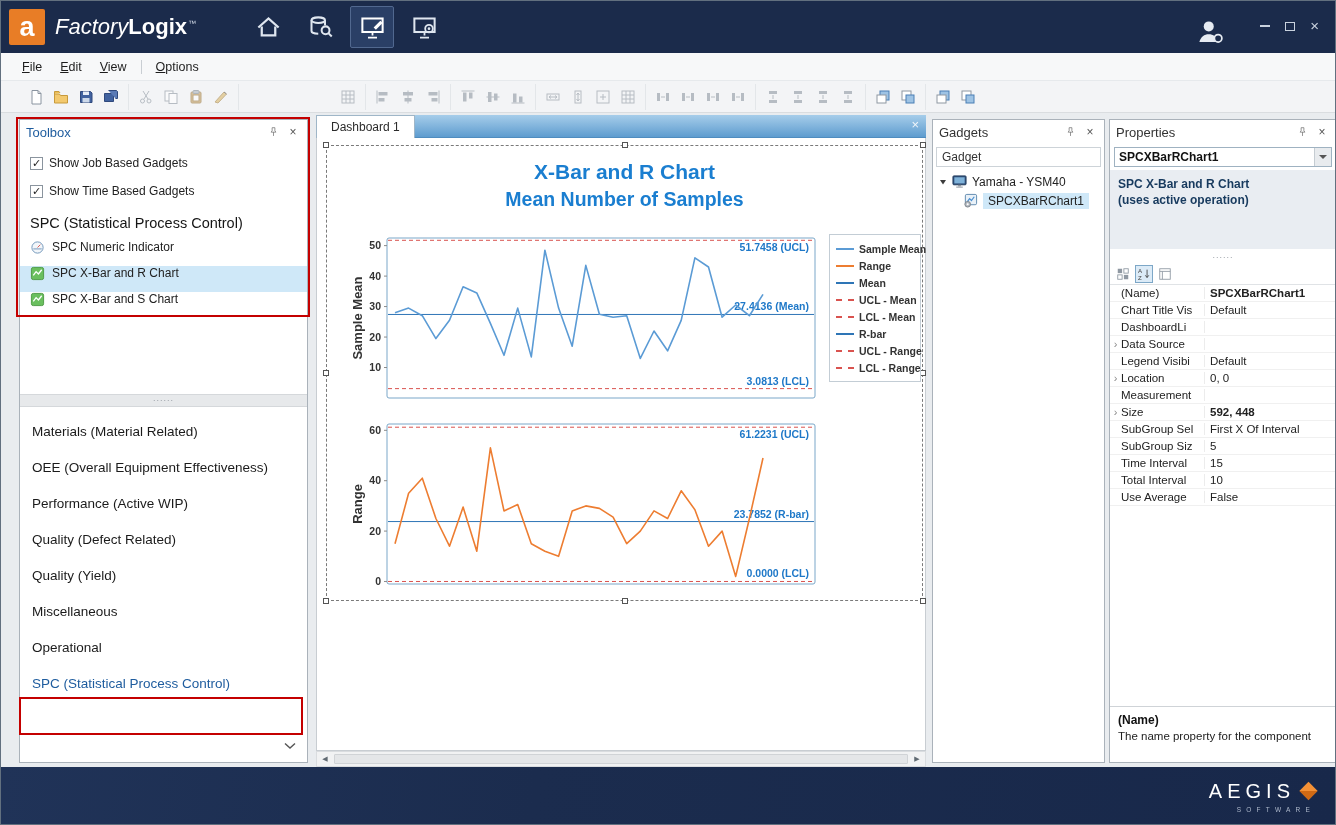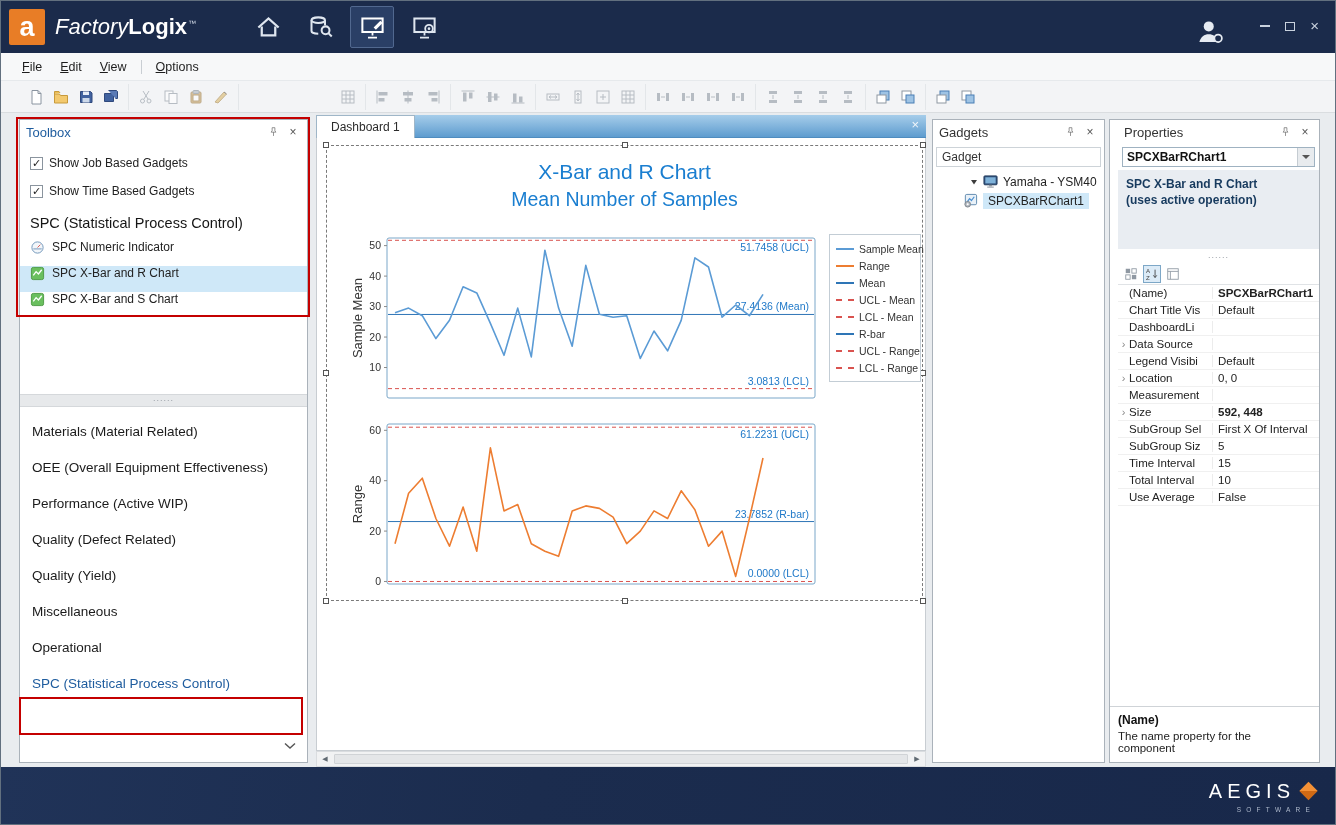--- a/index.html
+++ b/index.html
@@ -69,21 +69,21 @@
   .cat{height:36px;display:flex;align-items:center;padding-left:12px;font-size:13.5px;color:#1b1b1b;}
   .cat-active{color:#1e5c9e;}
   .tbx-chevron{position:absolute;bottom:8px;right:10px;}
 
   
   .center{position:absolute;left:315px;top:114px;width:610px;height:652px;}
   .tabstrip{position:absolute;top:0;left:0;right:0;height:23px;display:flex;}
   .tab{background:#fff;border:1px solid #9fb6c8;border-bottom:none;padding:4px 14px 0;font-size:12px;color:#2b2b2b;}
   .tab-fill{flex:1;background:linear-gradient(180deg,#a6cdea,#5e9ccf);border-bottom:1px solid #4f8cbf;position:relative;}
   .tab-close{position:absolute;right:7px;top:3px;color:#f0f5fa;font-size:13px;line-height:13px;}
-  .canvas{position:absolute;top:23px;left:0;right:0;bottom:16px;background:#fff;border:1px solid #c8cdd2;border-top:none;}
+  .canvas{position:absolute;top:23px;left:0;right:0;bottom:16px;background:#fff;border:1px solid #c8cdd2;border-top:none;font-weight:bold;}
   .gadget{position:absolute;left:9px;top:7px;width:597px;height:456px;border:1px dashed #7a7a7a;}
   .handle{position:absolute;width:6px;height:6px;background:#fff;border:1px solid #555;}
   .h-tl{left:-4px;top:-4px}.h-t{left:50%;margin-left:-3px;top:-4px}.h-tr{right:-4px;top:-4px}
   .h-l{left:-4px;top:50%;margin-top:-3px}.h-r{right:-4px;top:50%;margin-top:-3px}
   .h-bl{left:-4px;bottom:-4px}.h-b{left:50%;margin-left:-3px;bottom:-4px}.h-br{right:-4px;bottom:-4px}
   .gadget-title{margin-top:14px;text-align:center;font-size:21px;color:#1a7ed0;}
   .gadget-sub{margin-top:4px;text-align:center;font-size:19.5px;color:#1a7ed0;}
   .chart-wrap1{position:absolute;left:24px;top:84px;}
   .chart-wrap2{position:absolute;left:24px;top:270px;}
   .tick{font-size:10.5px;fill:#333;}
@@ -96,27 +96,27 @@
            display:flex;align-items:stretch;}
   .harrow{width:16px;display:flex;align-items:center;justify-content:center;font-size:7px;color:#606a72;}
   .hthumb{flex:1;margin:2px 1px;background:#e4e6e8;border:1px solid #d0d3d6;border-radius:1px;}
 
   
   .gadgets{left:931px;top:118px;width:173px;height:644px;}
   .grid-head{margin:3px 3px 0 3px;border:1px solid #cdd3d8;height:20px;display:flex;align-items:center;
              padding-left:5px;font-size:12px;color:#333;background:#fff;}
   .tree{margin-top:5px;}
   .tree-row{display:flex;align-items:center;gap:5px;height:19px;font-size:12px;color:#222;}
-  .tree-row.root{padding-left:6px;margin-left:31px;}
+  .tree-row.root{padding-left:6px;}
   .tree-row.child{padding-left:30px;}
   .tree-sel{background:#cfe8f8;padding:1px 5px;}
   .node-icon svg{width:15px;height:15px;display:block;}
 
   
-  .props{left:1108px;top:118px;width:211px;height:644px;padding-left:8px;}
+  .props{left:1108px;top:118px;width:228px;height:644px;}
   .combo{margin:3px 4px 0 4px;height:20px;border:1px solid #9fb2c1;display:flex;align-items:center;background:#fff;}
   .combo-text{flex:1;font-size:12px;font-weight:700;padding-left:4px;color:#111;white-space:nowrap;overflow:hidden;}
   .combo-btn{width:17px;align-self:stretch;background:#e8ebee;border-left:1px solid #c5ccd2;
              display:flex;align-items:center;justify-content:center;}
   .combo-btn:after{content:"";border:4px solid transparent;border-top-color:#555;margin-top:4px;}
   .desc{margin-top:3px;background:#e9edf2;padding:7px 8px 4px;min-height:79px;}
   .desc-t{font-size:12px;font-weight:700;color:#173a5e;line-height:1.3;}
   .desc-dots{text-align:center;color:#9aa0a6;font-size:9px;letter-spacing:1px;height:14px;line-height:12px;}
   .ptoolbar{height:22px;display:flex;align-items:center;gap:3px;padding:0 4px;border-bottom:1px solid #e0e3e6;}
   .ptb{width:18px;height:18px;display:flex;align-items:center;justify-content:center;border:1px solid transparent;}

